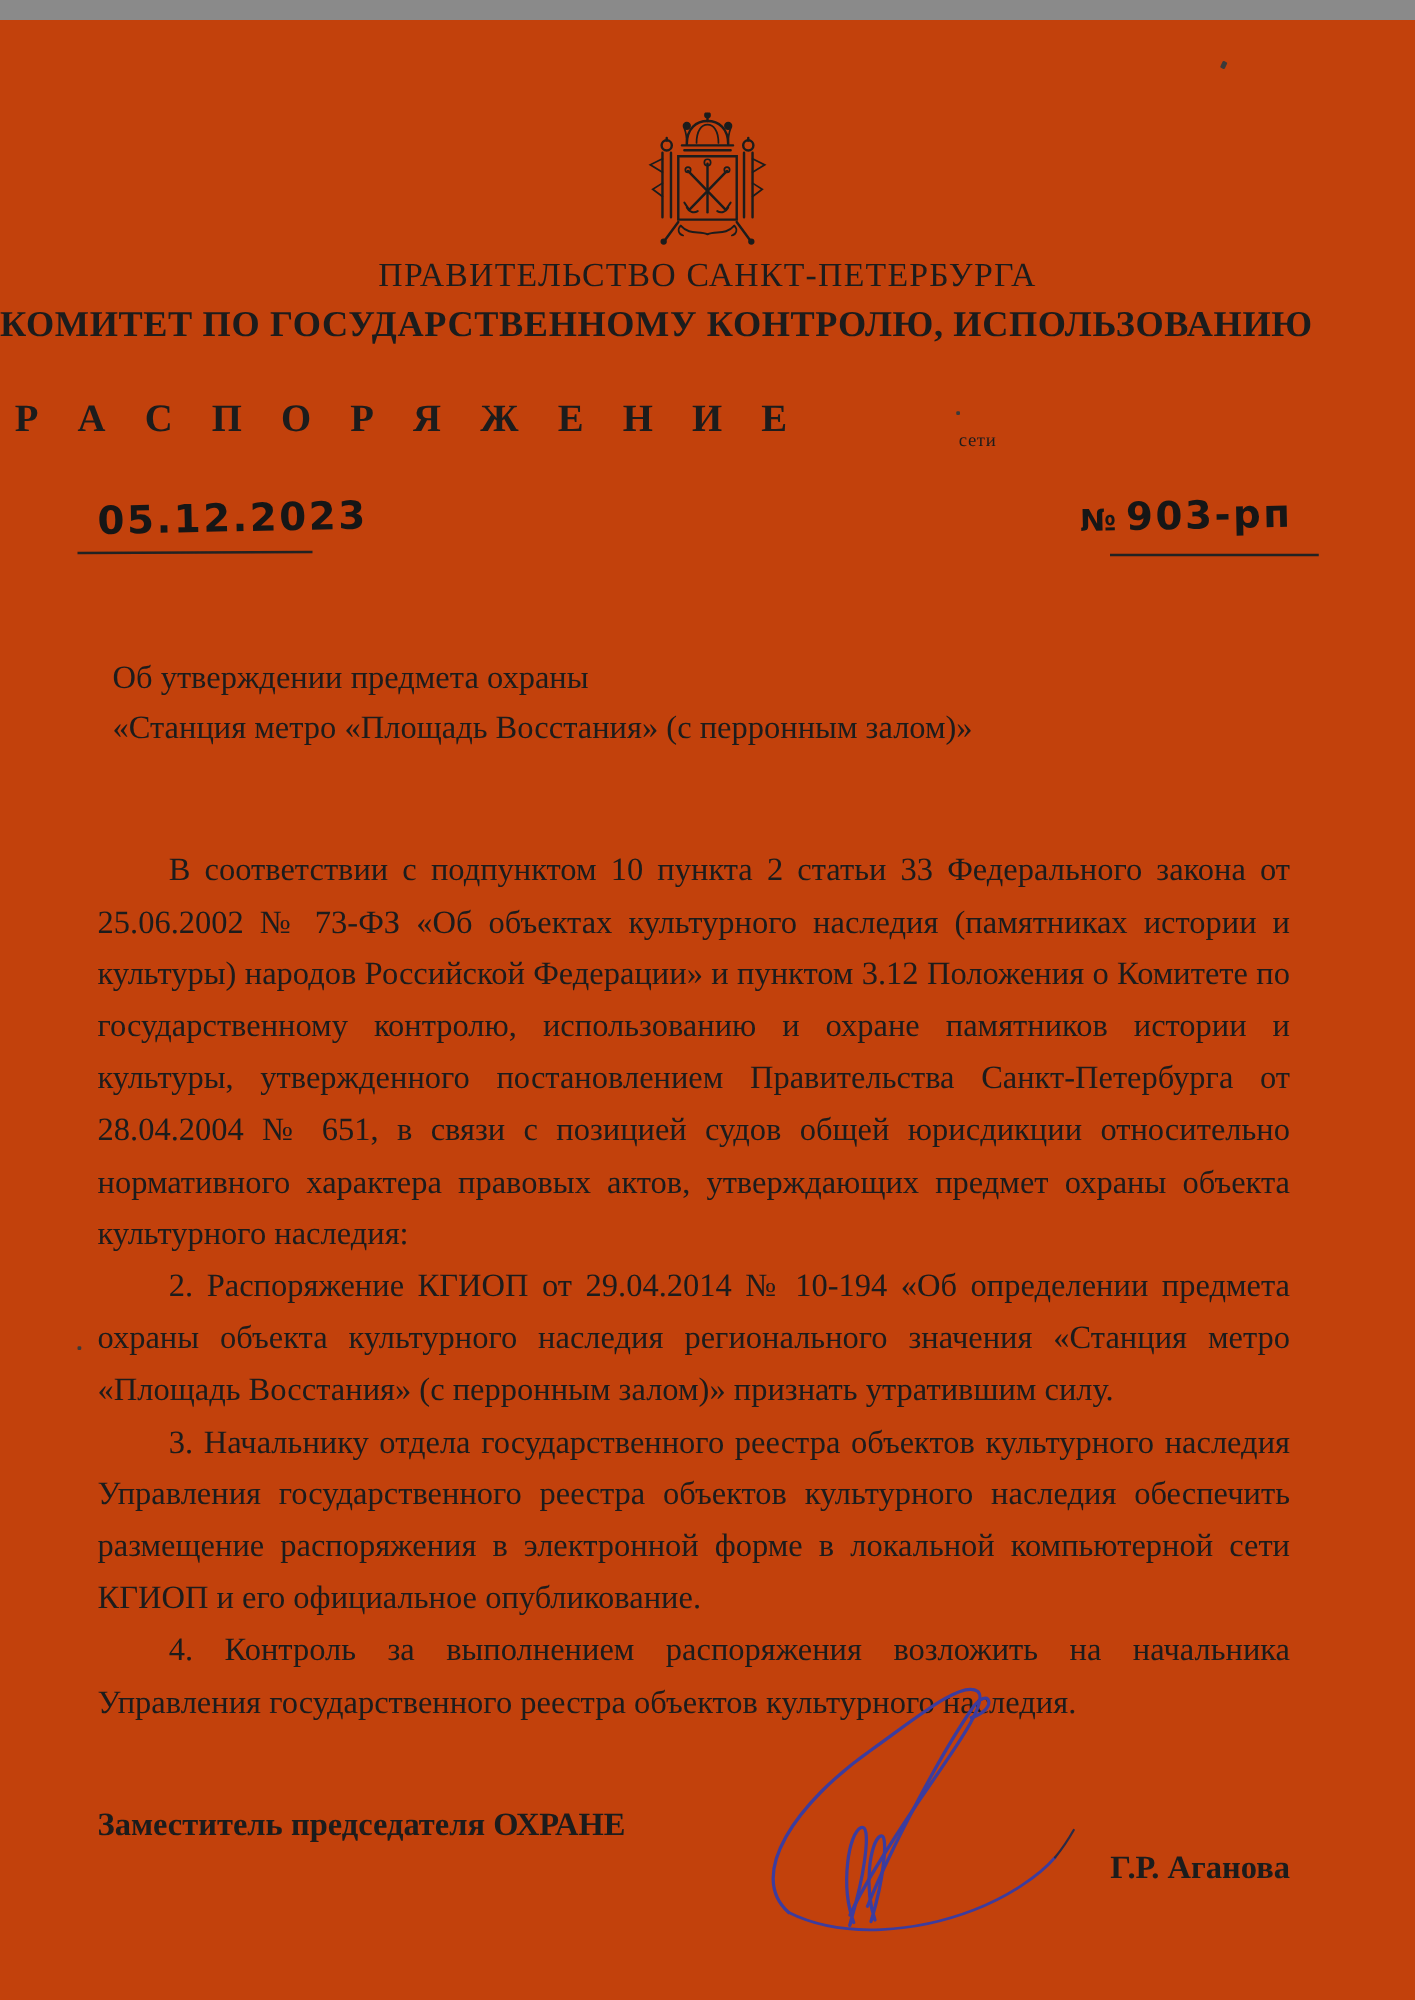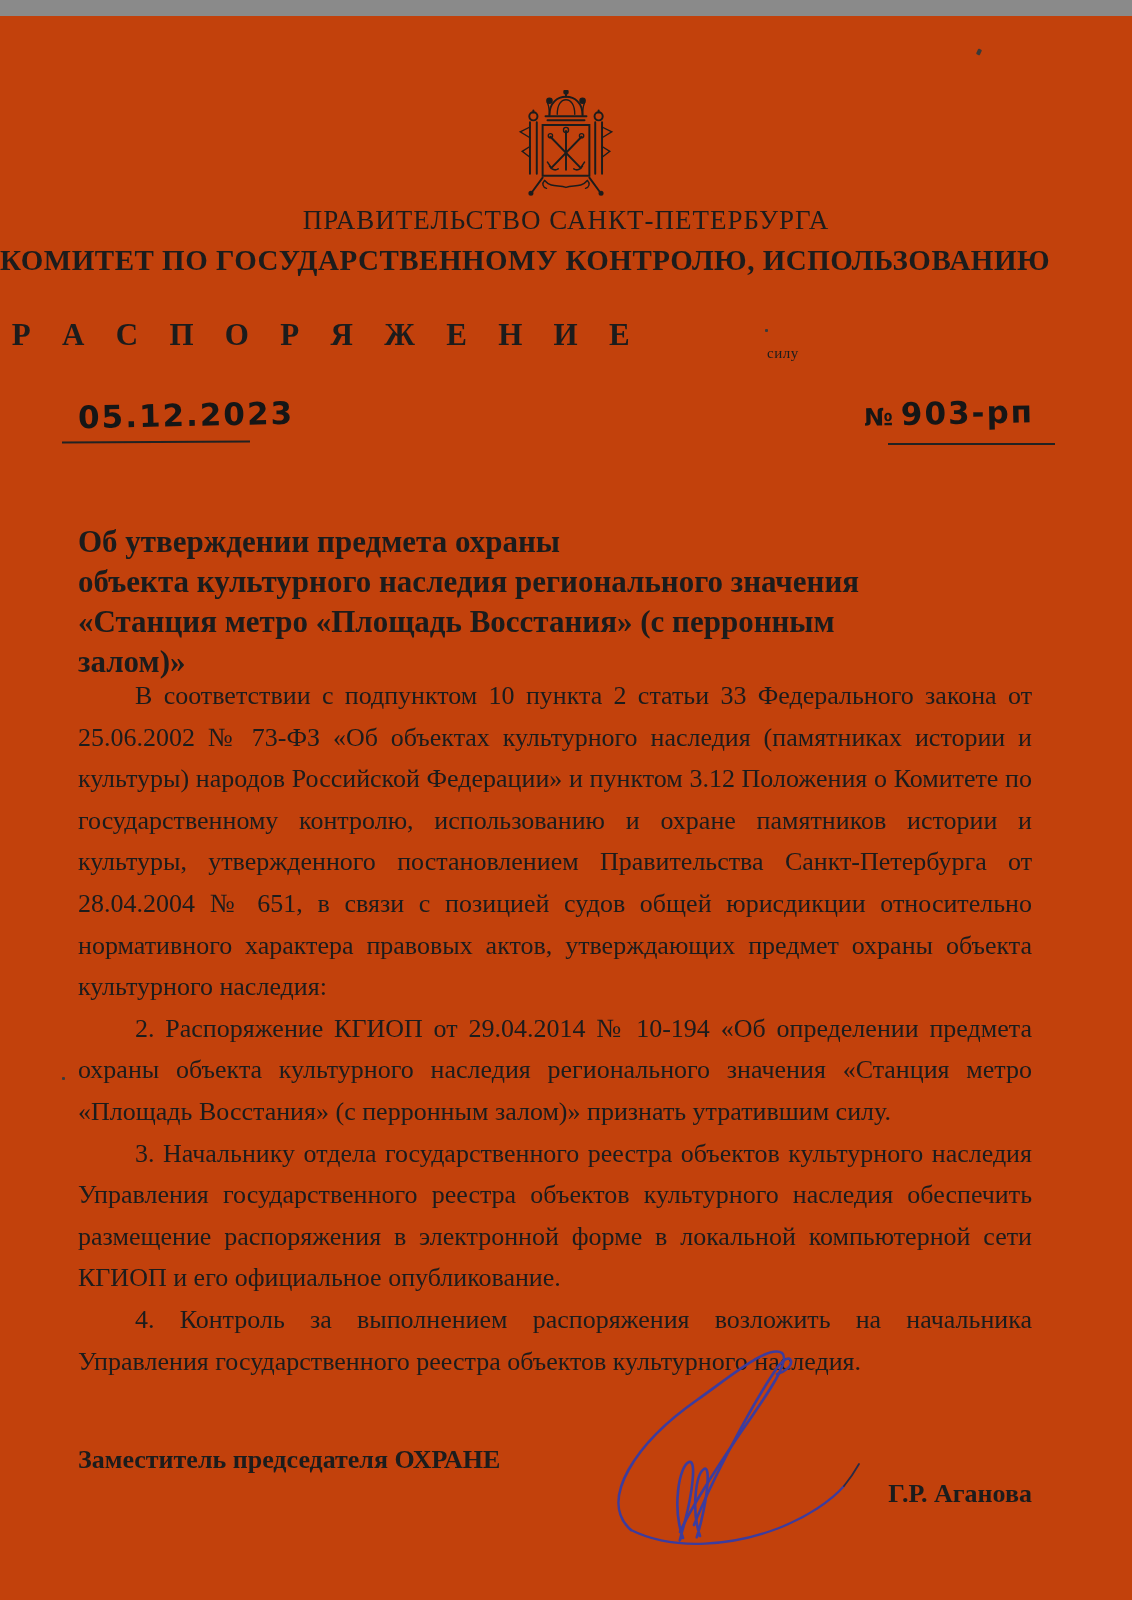--- a/index.html
+++ b/index.html
@@ -49,22 +49,22 @@
     white-space:nowrap;
   }
   .date-hand{position:absolute;top:381px;left:78px;}
   .number-hand{position:absolute;top:379px;left:864px;}
   .number-hand .num-sign{font-size:24px;letter-spacing:0;margin-right:8px;}
   .uline{position:absolute;height:2px;background:#222;}
   .uline-date{top:425px;left:62px;width:188px;transform:rotate(-.3deg);}
   .uline-number{top:427px;left:888px;width:167px;}
   
   .subject{
-    position:absolute;top:506px;left:78px;width:800px;
-    font-weight:bold;font-size:31px;line-height:40px;
+    position:absolute;top:506px;left:90px;width:800px;
+    font-weight:normal;font-size:26px;line-height:40px;
   }
   
   .body-text{
     position:absolute;top:659px;left:78px;width:954px;
     font-size:26px;line-height:41.6px;
     text-align:justify;
   }
   .body-text p{margin:0;text-indent:57px;}
   
   .sig-title{
@@ -128,33 +128,32 @@
     <path d="M33 93 C30 96 31 100 35 101 M77 93 C80 96 79 100 75 101" stroke-width="1.4"></path>
   </svg>
 
   <div class="gov-title">ПРАВИТЕЛЬСТВО САНКТ-ПЕТЕРБУРГА</div>
 
   <div class="committee">
     <div>КОМИТЕТ ПО ГОСУДАРСТВЕННОМУ КОНТРОЛЮ, ИСПОЛЬЗОВАНИЮ</div>
   </div>
 
   <div class="doc-type">Р А С П О Р Я Ж Е Н И Е</div>
-  <div class="okud">силу</div>
+  <div class="okud">сети</div>
 
   <div class="hand date-hand">05.12.2023</div>
   <div class="uline uline-date"></div>
 
   <div class="hand number-hand">
     <span class="num-sign">№</span><span>903-рп</span>
   </div>
   <div class="uline uline-number"></div>
 
   <div class="subject">
     <div>Об утверждении предмета охраны</div>
-    <div>объекта культурного наследия регионального значения</div>
     <div>«Станция метро «Площадь Восстания» (с перронным залом)»</div>
   </div>
 
   <div class="body-text">
     <p>В соответствии с подпунктом 10 пункта 2 статьи 33 Федерального закона от 25.06.2002 № 73-ФЗ «Об объектах культурного наследия (памятниках истории и культуры) народов Российской Федерации» и пунктом 3.12 Положения о Комитете по государственному контролю, использованию и охране памятников истории и культуры, утвержденного постановлением Правительства Санкт-Петербурга от 28.04.2004 № 651, в связи с позицией судов общей юрисдикции относительно нормативного характера правовых актов, утверждающих предмет охраны объекта культурного наследия:</p>
     <p>2. Распоряжение КГИОП от 29.04.2014 № 10-194 «Об определении предмета охраны объекта культурного наследия регионального значения «Станция метро «Площадь Восстания» (с перронным залом)» признать утратившим силу.</p>
     <p>3. Начальнику отдела государственного реестра объектов культурного наследия Управления государственного реестра объектов культурного наследия обеспечить размещение распоряжения в электронной форме в локальной компьютерной сети КГИОП и его официальное опубликование.</p>
     <p>4. Контроль за выполнением распоряжения возложить на начальника Управления государственного реестра объектов культурного наследия.</p>
   </div>
 

